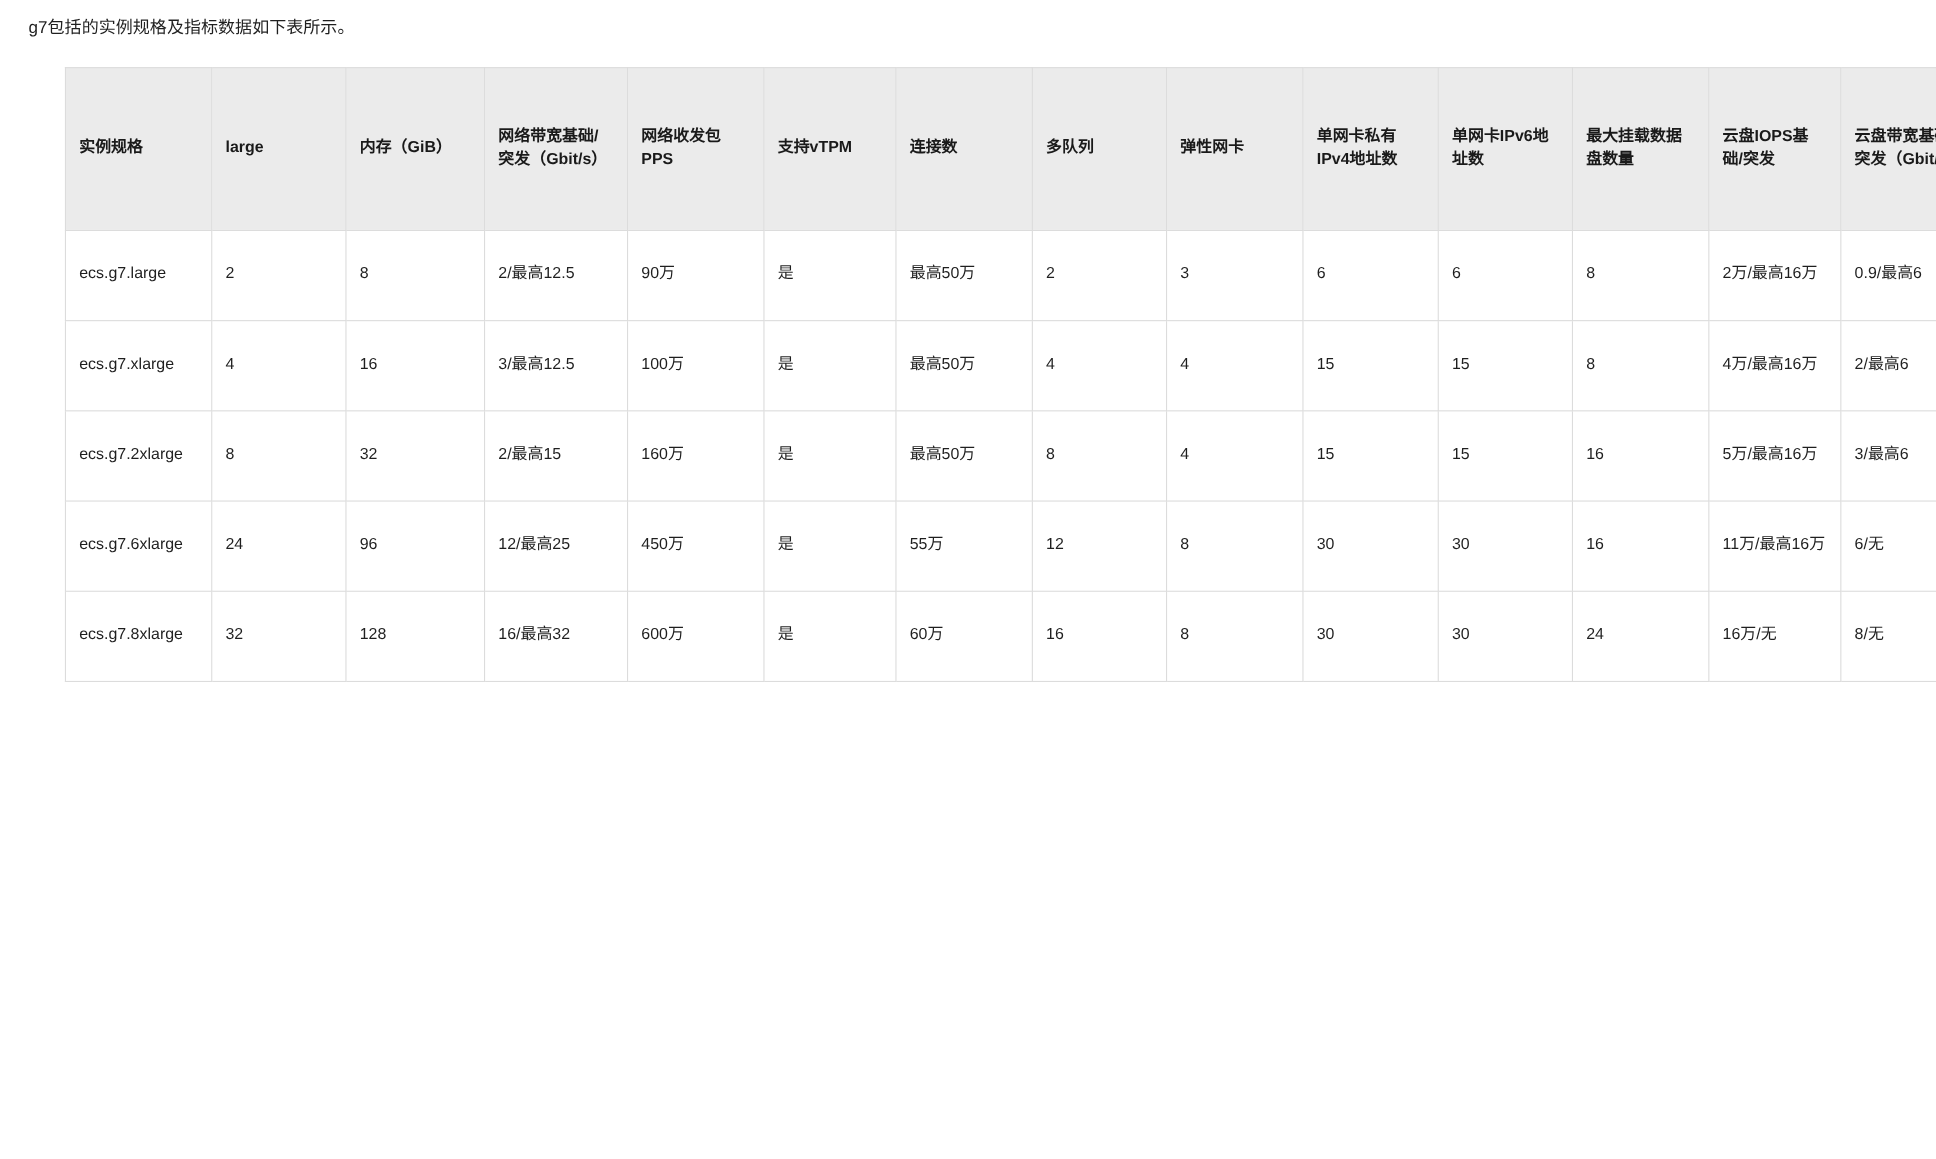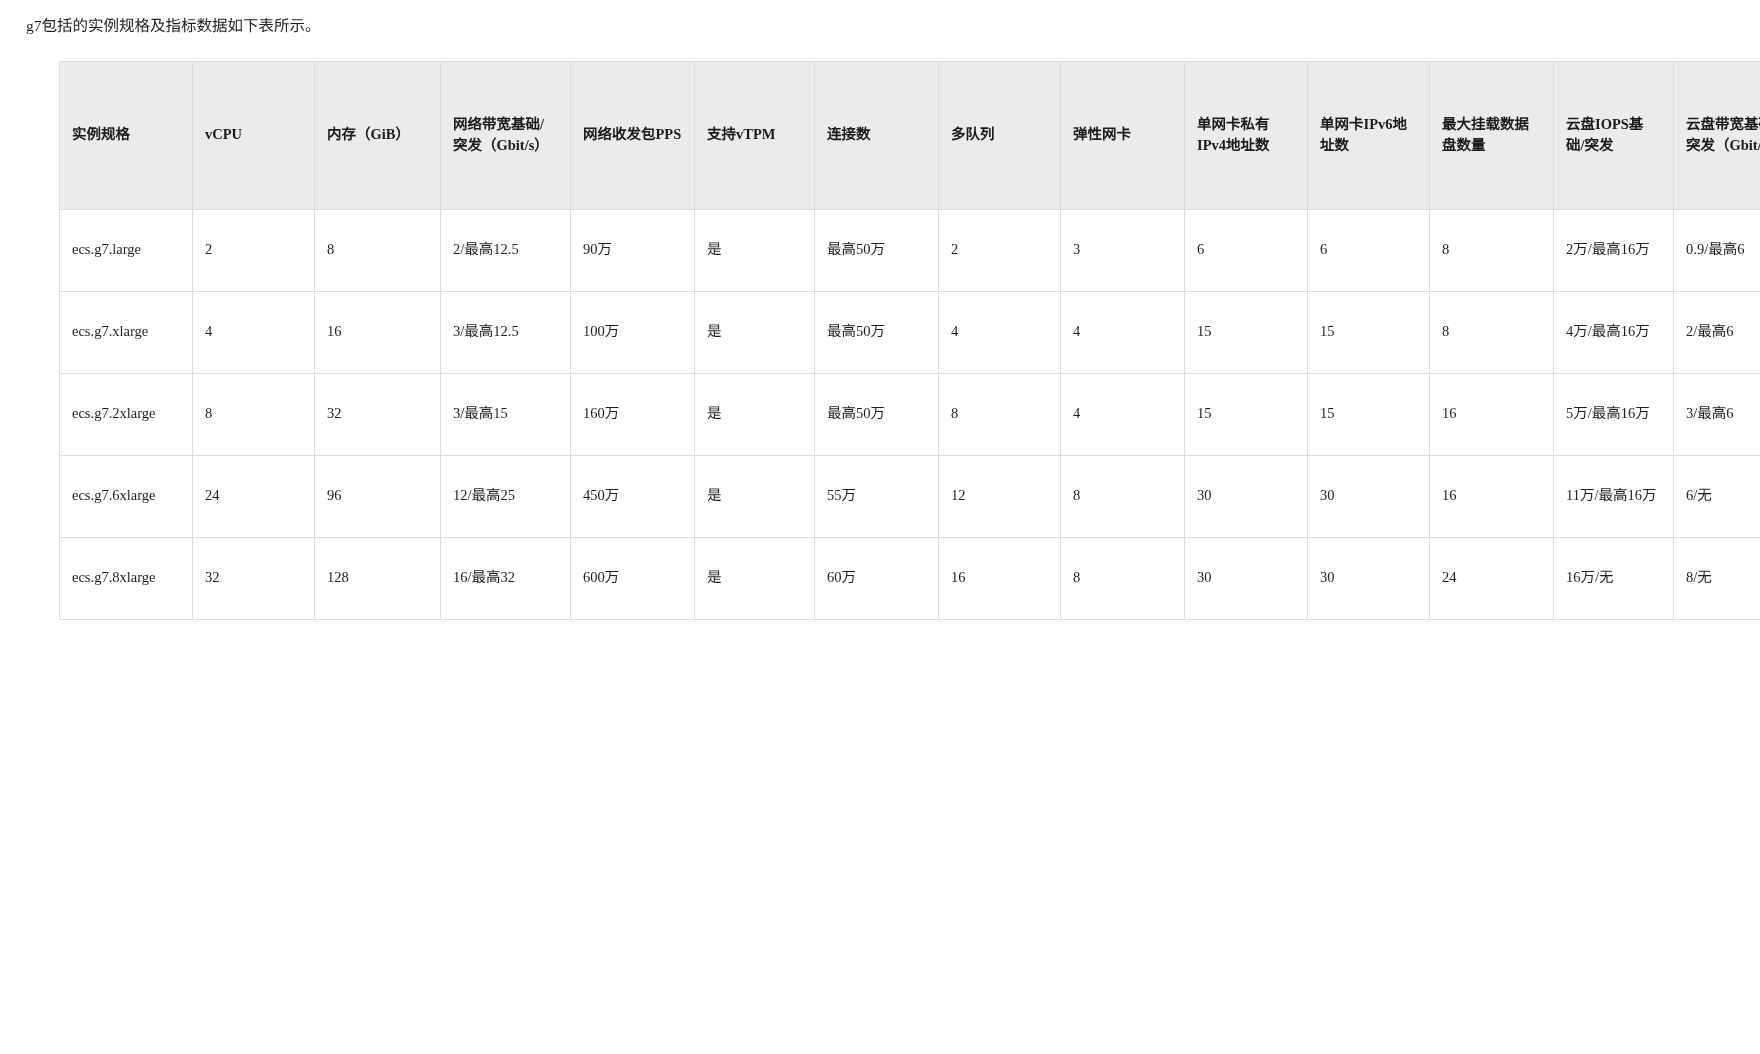--- a/index.html
+++ b/index.html
@@ -10,21 +10,20 @@
   body {
     width: 1760px;
     min-height: 1054px;
     font-family: "Liberation Sans", "DejaVu Sans", sans-serif;
     color: #1a1a1a;
     -webkit-font-smoothing: antialiased;
   }
   .page {
     padding: 10px 24px 0 24px;
     box-sizing: border-box;
-    font-family: Liberation Serif, serif;
   }
   .intro {
     font-size: 15.5px;
     line-height: 1.6;
     color: #1f1f1f;
     margin: 4px 0 22px 2px;
   }
   .table-wrap {
     width: 1716px;
     overflow: visible;
@@ -97,21 +96,21 @@
           <col class="c8">
           <col class="c9">
           <col class="c10">
           <col class="c11">
           <col class="c12">
           <col class="c13">
       </colgroup>
       <thead>
         <tr>
           <th>实例规格</th>
-          <th>vCPU</th>
+          <th>large</th>
           <th>内存（GiB）</th>
           <th>网络带宽基础/突发（Gbit/s）</th>
           <th>网络收发包PPS</th>
           <th>支持vTPM</th>
           <th>连接数</th>
           <th>多队列</th>
           <th>弹性网卡</th>
           <th>单网卡私有IPv4地址数</th>
           <th>单网卡IPv6地址数</th>
           <th>最大挂载数据盘数量</th>
@@ -149,21 +148,21 @@
           <td>15</td>
           <td>15</td>
           <td>8</td>
           <td>4万/最高16万</td>
           <td>2/最高6</td>
         </tr>
         <tr>
           <td>ecs.g7.2xlarge</td>
           <td>8</td>
           <td>32</td>
-          <td>3/最高15</td>
+          <td>2/最高15</td>
           <td>160万</td>
           <td>是</td>
           <td>最高50万</td>
           <td>8</td>
           <td>4</td>
           <td>15</td>
           <td>15</td>
           <td>16</td>
           <td>5万/最高16万</td>
           <td>3/最高6</td>

